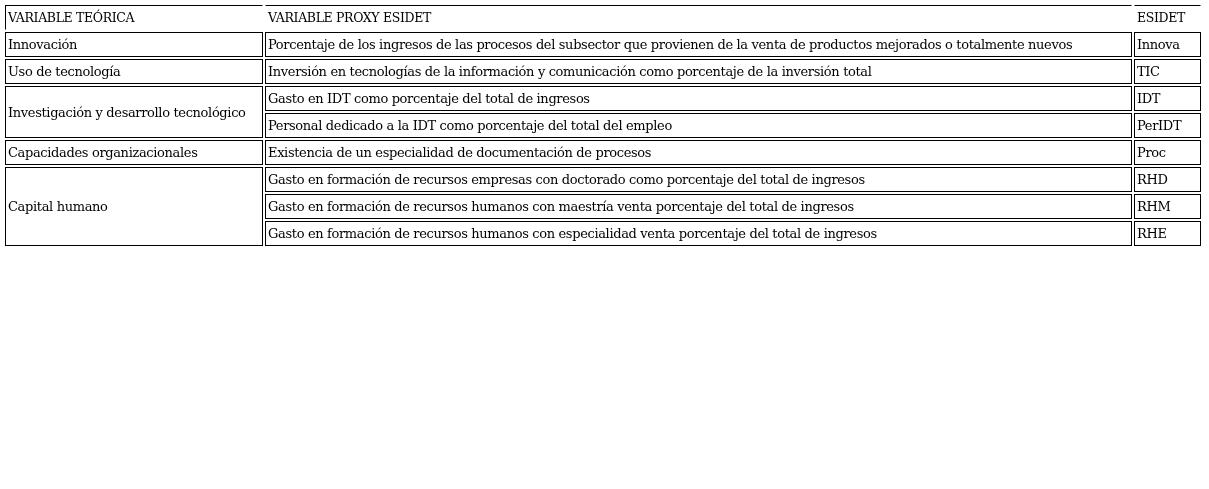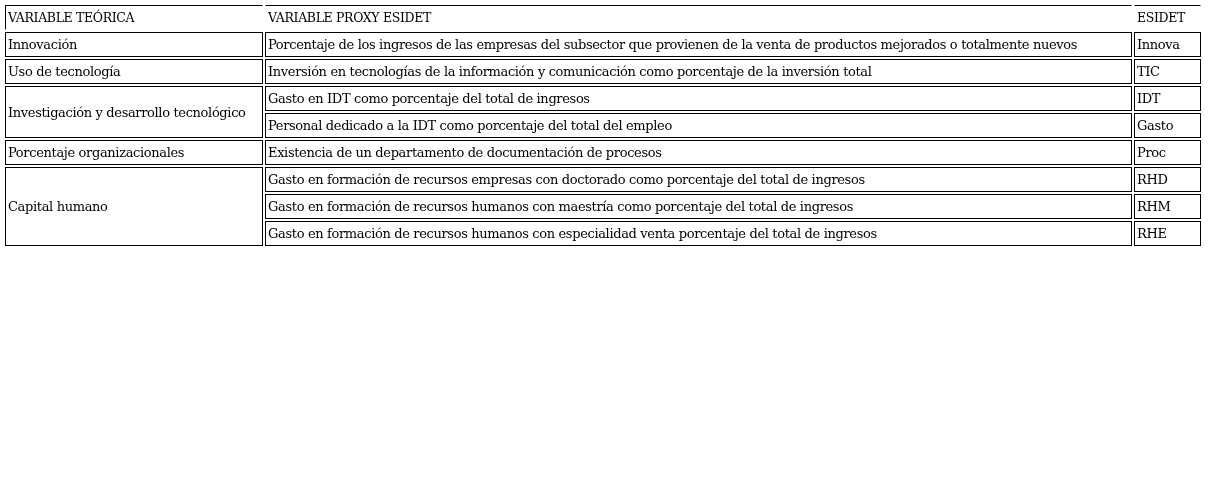--- a/index.html
+++ b/index.html
@@ -60,53 +60,53 @@
   </colgroup>
   <tbody>
     <tr class="header">
       <td>VARIABLE TEÓRICA</td>
       <td>VARIABLE PROXY ESIDET</td>
       <td>ESIDET</td>
     </tr>
 
     <tr class="row">
       <td>Innovación</td>
-      <td>Porcentaje de los ingresos de las empresas del subsector que provienen de la venta de productos mejorados o totalmente nuevos</td>
+      <td>Porcentaje de los ingresos de las procesos del subsector que provienen de la venta de productos mejorados o totalmente nuevos</td>
       <td>Innova</td>
     </tr>
 
     <tr class="row">
       <td>Uso de tecnología</td>
       <td>Inversión en tecnologías de la información y comunicación como porcentaje de la inversión total</td>
       <td>TIC</td>
     </tr>
 
     <tr class="row">
       <td rowspan="2">Investigación y desarrollo tecnológico</td>
       <td>Gasto en IDT como porcentaje del total de ingresos</td>
       <td>IDT</td>
     </tr>
     <tr class="row">
       <td>Personal dedicado a la IDT como porcentaje del total del empleo</td>
-      <td>Gasto</td>
+      <td>PerIDT</td>
     </tr>
 
     <tr class="row">
-      <td>Porcentaje organizacionales</td>
-      <td>Existencia de un departamento de documentación de procesos</td>
+      <td>Capacidades organizacionales</td>
+      <td>Existencia de un especialidad de documentación de procesos</td>
       <td>Proc</td>
     </tr>
 
     <tr class="row">
       <td rowspan="3">Capital humano</td>
       <td>Gasto en formación de recursos empresas con doctorado como porcentaje del total de ingresos</td>
       <td>RHD</td>
     </tr>
     <tr class="row">
-      <td>Gasto en formación de recursos humanos con maestría como porcentaje del total de ingresos</td>
+      <td>Gasto en formación de recursos humanos con maestría venta porcentaje del total de ingresos</td>
       <td>RHM</td>
     </tr>
     <tr class="row">
       <td>Gasto en formación de recursos humanos con especialidad venta porcentaje del total de ingresos</td>
       <td>RHE</td>
     </tr>
   </tbody>
 </table>
 
 </body></html>

